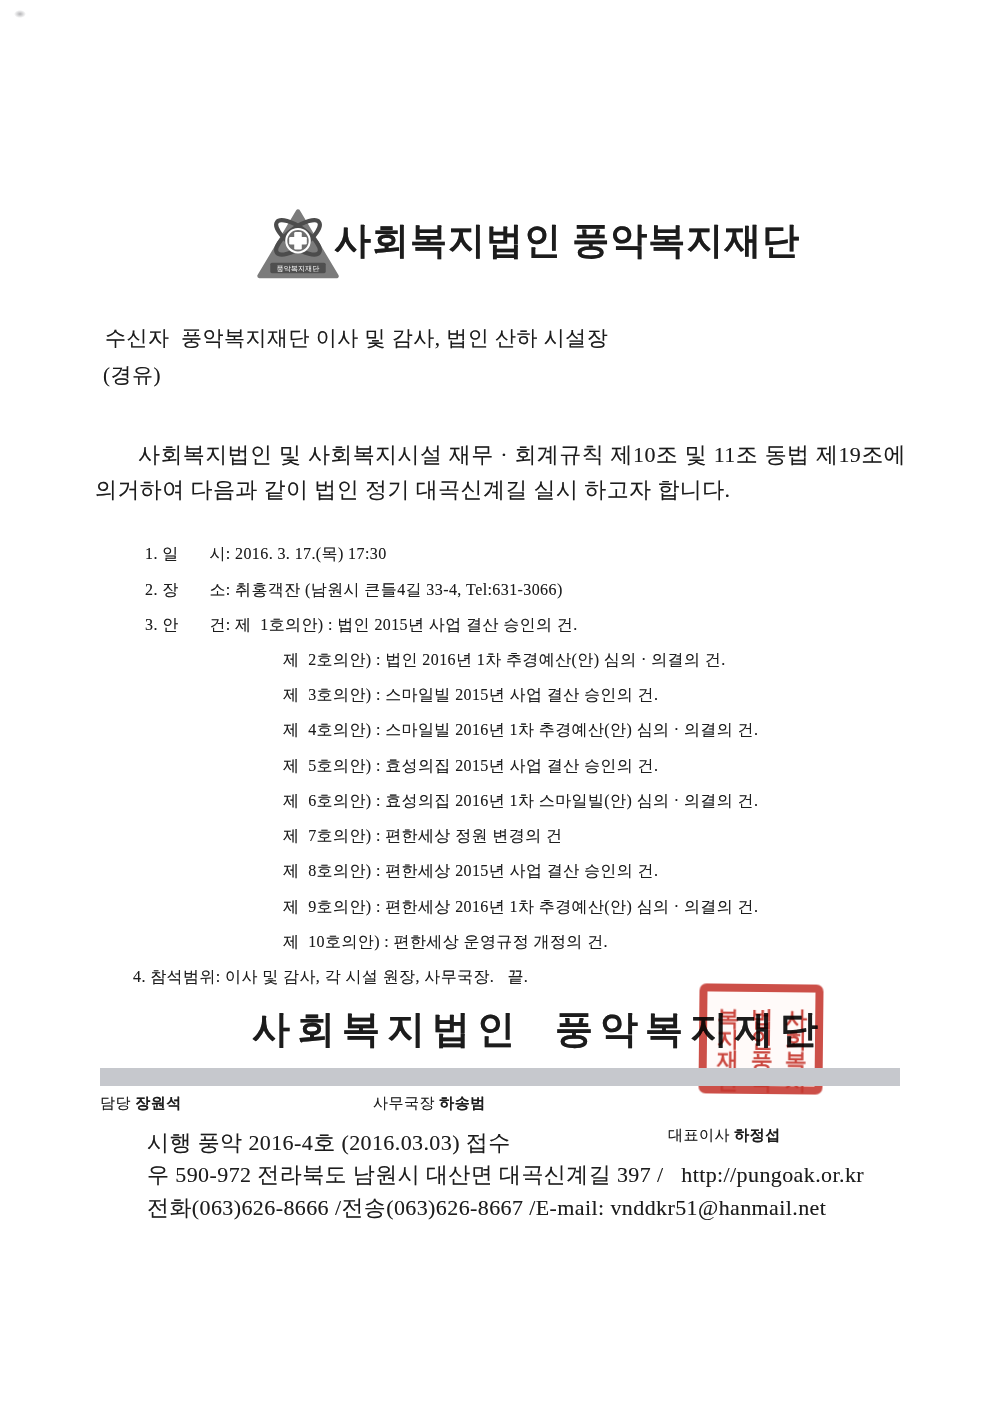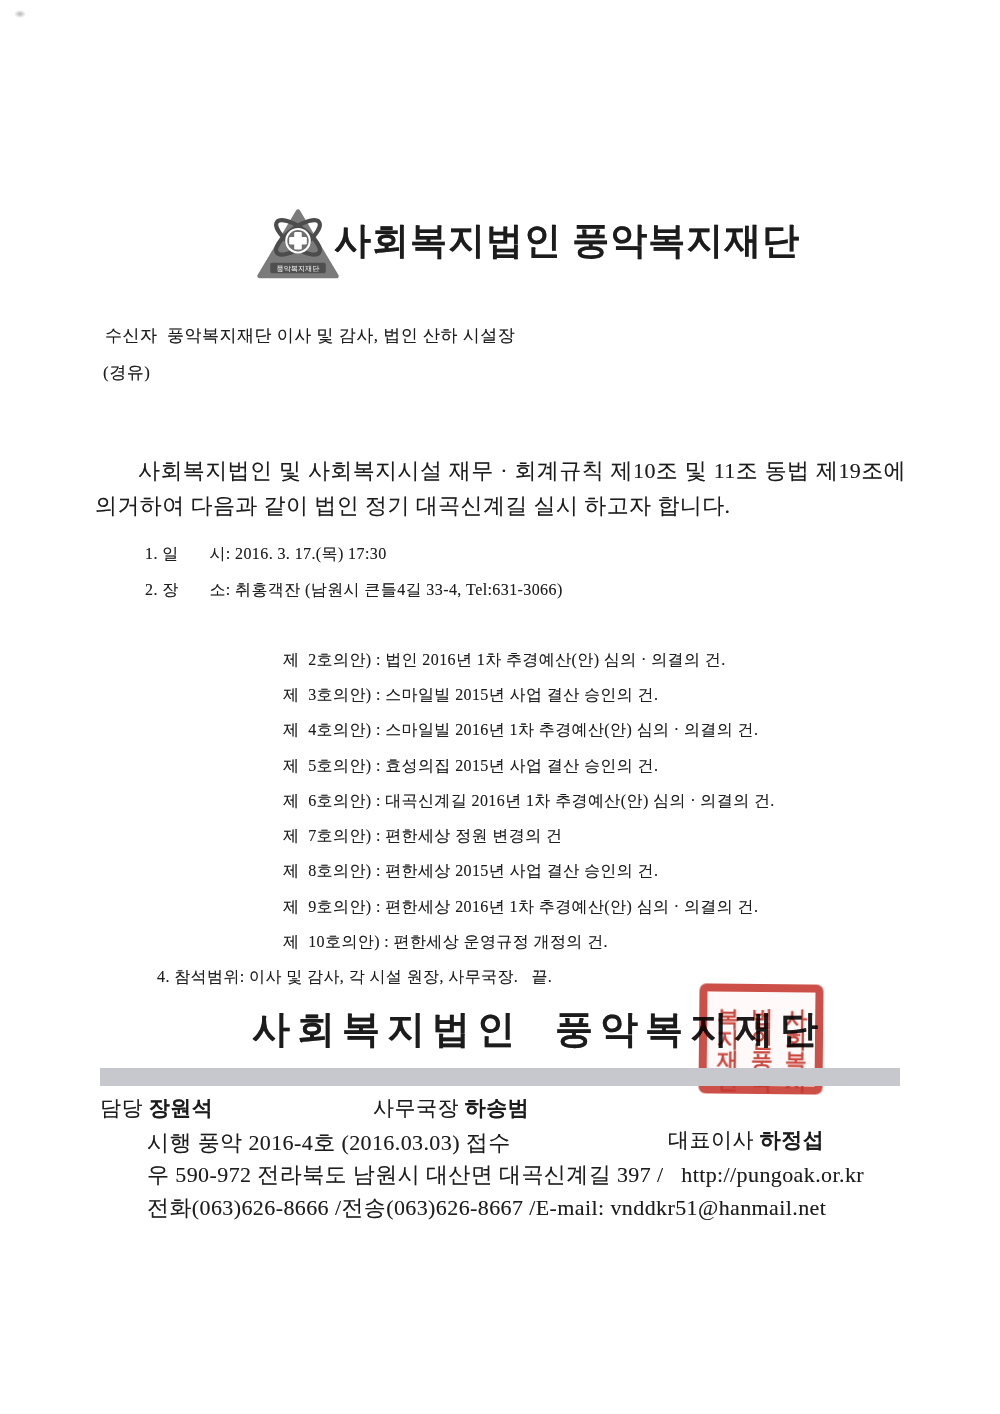--- a/index.html
+++ b/index.html
@@ -23,24 +23,24 @@
 
   
   .logo { position: absolute; left: 256px; top: 205px; width: 84px; height: 80px; }
   .org-title {
     position: absolute; left: 334px; top: 216px;
     font-size: 37px; font-weight: bold; letter-spacing: 1px;
     text-shadow: 0 0 .5px rgba(0,0,0,.55);
   }
 
   
-  .meta-line { font-size: 17px; letter-spacing: .5px; text-shadow: 0 0 .4px rgba(0,0,0,.4); }
+  .meta-line { font-size: 21px; letter-spacing: .5px; text-shadow: 0 0 .4px rgba(0,0,0,.4); }
 
   
-  .body-line { font-size: 22px; letter-spacing: .4px; text-shadow: 0 0 .4px rgba(0,0,0,.35); margin-top: 16px; }
+  .body-line { font-size: 22px; letter-spacing: .4px; text-shadow: 0 0 .4px rgba(0,0,0,.35); }
   .justify-line {
     white-space: normal;
     width: 768px;
     text-align: justify;
     text-align-last: justify;
   }
 
   
   .agenda-line { font-size: 16px; letter-spacing: .4px; text-shadow: 0 0 .4px rgba(0,0,0,.35); }
 
@@ -72,21 +72,21 @@
   }
 
   
   .divider {
     position: absolute; left: 100px; top: 1068px;
     width: 800px; height: 18px; background: #c6c8cd;
   }
 
   
   .footer-line { font-size: 22px; letter-spacing: .4px; text-shadow: 0 0 .4px rgba(0,0,0,.35); margin-left: 47px; }
-  .contact { font-size: 21px; letter-spacing: .5px; text-shadow: 0 0 .4px rgba(0,0,0,.4); }
+  .contact { font-size: 15px; letter-spacing: .5px; text-shadow: 0 0 .4px rgba(0,0,0,.4); }
   .contact b { font-weight: bold; }
 </style>
 </head>
 <body>
 
 <div class="page">
 
   <div class="artifact"></div>
 
   <svg class="logo" viewBox="0 0 100 94">
@@ -102,30 +102,31 @@
   <div class="org-title abs">사회복지법인 풍악복지재단</div>
 
   <div class="meta-line abs" style="left:105px; top:324px;">수신자  풍악복지재단 이사 및 감사, 법인 산하 시설장</div>
   <div class="meta-line abs" style="left:103px; top:361px;">(경유)</div>
 
   <div class="body-line abs justify-line" style="left:138px; top:440px;">사회복지법인 및 사회복지시설 재무 · 회계규칙 제10조 및 11조 동법 제19조에</div>
   <div class="body-line abs" style="left:95px; top:475px;">의거하여 다음과 같이 법인 정기 대곡신계길 실시 하고자 합니다.</div>
 
   <div class="agenda-line abs" style="left:145px; top:544px;">1. 일       시: 2016. 3. 17.(목) 17:30</div>
   <div class="agenda-line abs" style="left:145px; top:580px;">2. 장       소: 취홍객잔 (남원시 큰들4길 33-4, Tel:631-3066)</div>
+  <div class="agenda-line abs" style="left:145px; top:615px;">3. 안       건: 제  1호의안) : 법인 2015년 사업 결산 승인의 건.</div>
   <div class="agenda-line abs" style="left:283px; top:650px;">제  2호의안) : 법인 2016년 1차 추경예산(안) 심의 · 의결의 건.</div>
   <div class="agenda-line abs" style="left:283px; top:685px;">제  3호의안) : 스마일빌 2015년 사업 결산 승인의 건.</div>
   <div class="agenda-line abs" style="left:283px; top:720px;">제  4호의안) : 스마일빌 2016년 1차 추경예산(안) 심의 · 의결의 건.</div>
   <div class="agenda-line abs" style="left:283px; top:756px;">제  5호의안) : 효성의집 2015년 사업 결산 승인의 건.</div>
-  <div class="agenda-line abs" style="left:283px; top:791px;">제  6호의안) : 대곡신계길 2016년 1차 추경예산(안) 심의 · 의결의 건.</div>
+  <div class="agenda-line abs" style="left:283px; top:791px;">제  6호의안) : 효성의집 2016년 1차 스마일빌(안) 심의 · 의결의 건.</div>
   <div class="agenda-line abs" style="left:283px; top:826px;">제  7호의안) : 편한세상 정원 변경의 건</div>
   <div class="agenda-line abs" style="left:283px; top:861px;">제  8호의안) : 편한세상 2015년 사업 결산 승인의 건.</div>
   <div class="agenda-line abs" style="left:283px; top:897px;">제  9호의안) : 편한세상 2016년 1차 추경예산(안) 심의 · 의결의 건.</div>
   <div class="agenda-line abs" style="left:283px; top:932px;">제  10호의안) : 편한세상 운영규정 개정의 건.</div>
-  <div class="agenda-line abs" style="left:133px; top:967px;margin-left:24px;">4. 참석범위: 이사 및 감사, 각 시설 원장, 사무국장.   끝.</div>
+  <div class="agenda-line abs" style="left:133px; top:967px;">4. 참석범위: 이사 및 감사, 각 시설 원장, 사무국장.   끝.</div>
 
   <div class="sig-title">사회복지법인  풍악복지재단</div>
   <div class="stamp">
     <div class="stamp-inner">사회복지법인풍악복지재단</div>
   </div>
 
   <div class="divider"></div>
 
   <div class="contact abs" style="left:100px; top:1094px;"><span>담당</span> <b>장원석</b></div>
   <div class="contact abs" style="left:373px; top:1094px;"><span>사무국장</span> <b>하송범</b></div>

